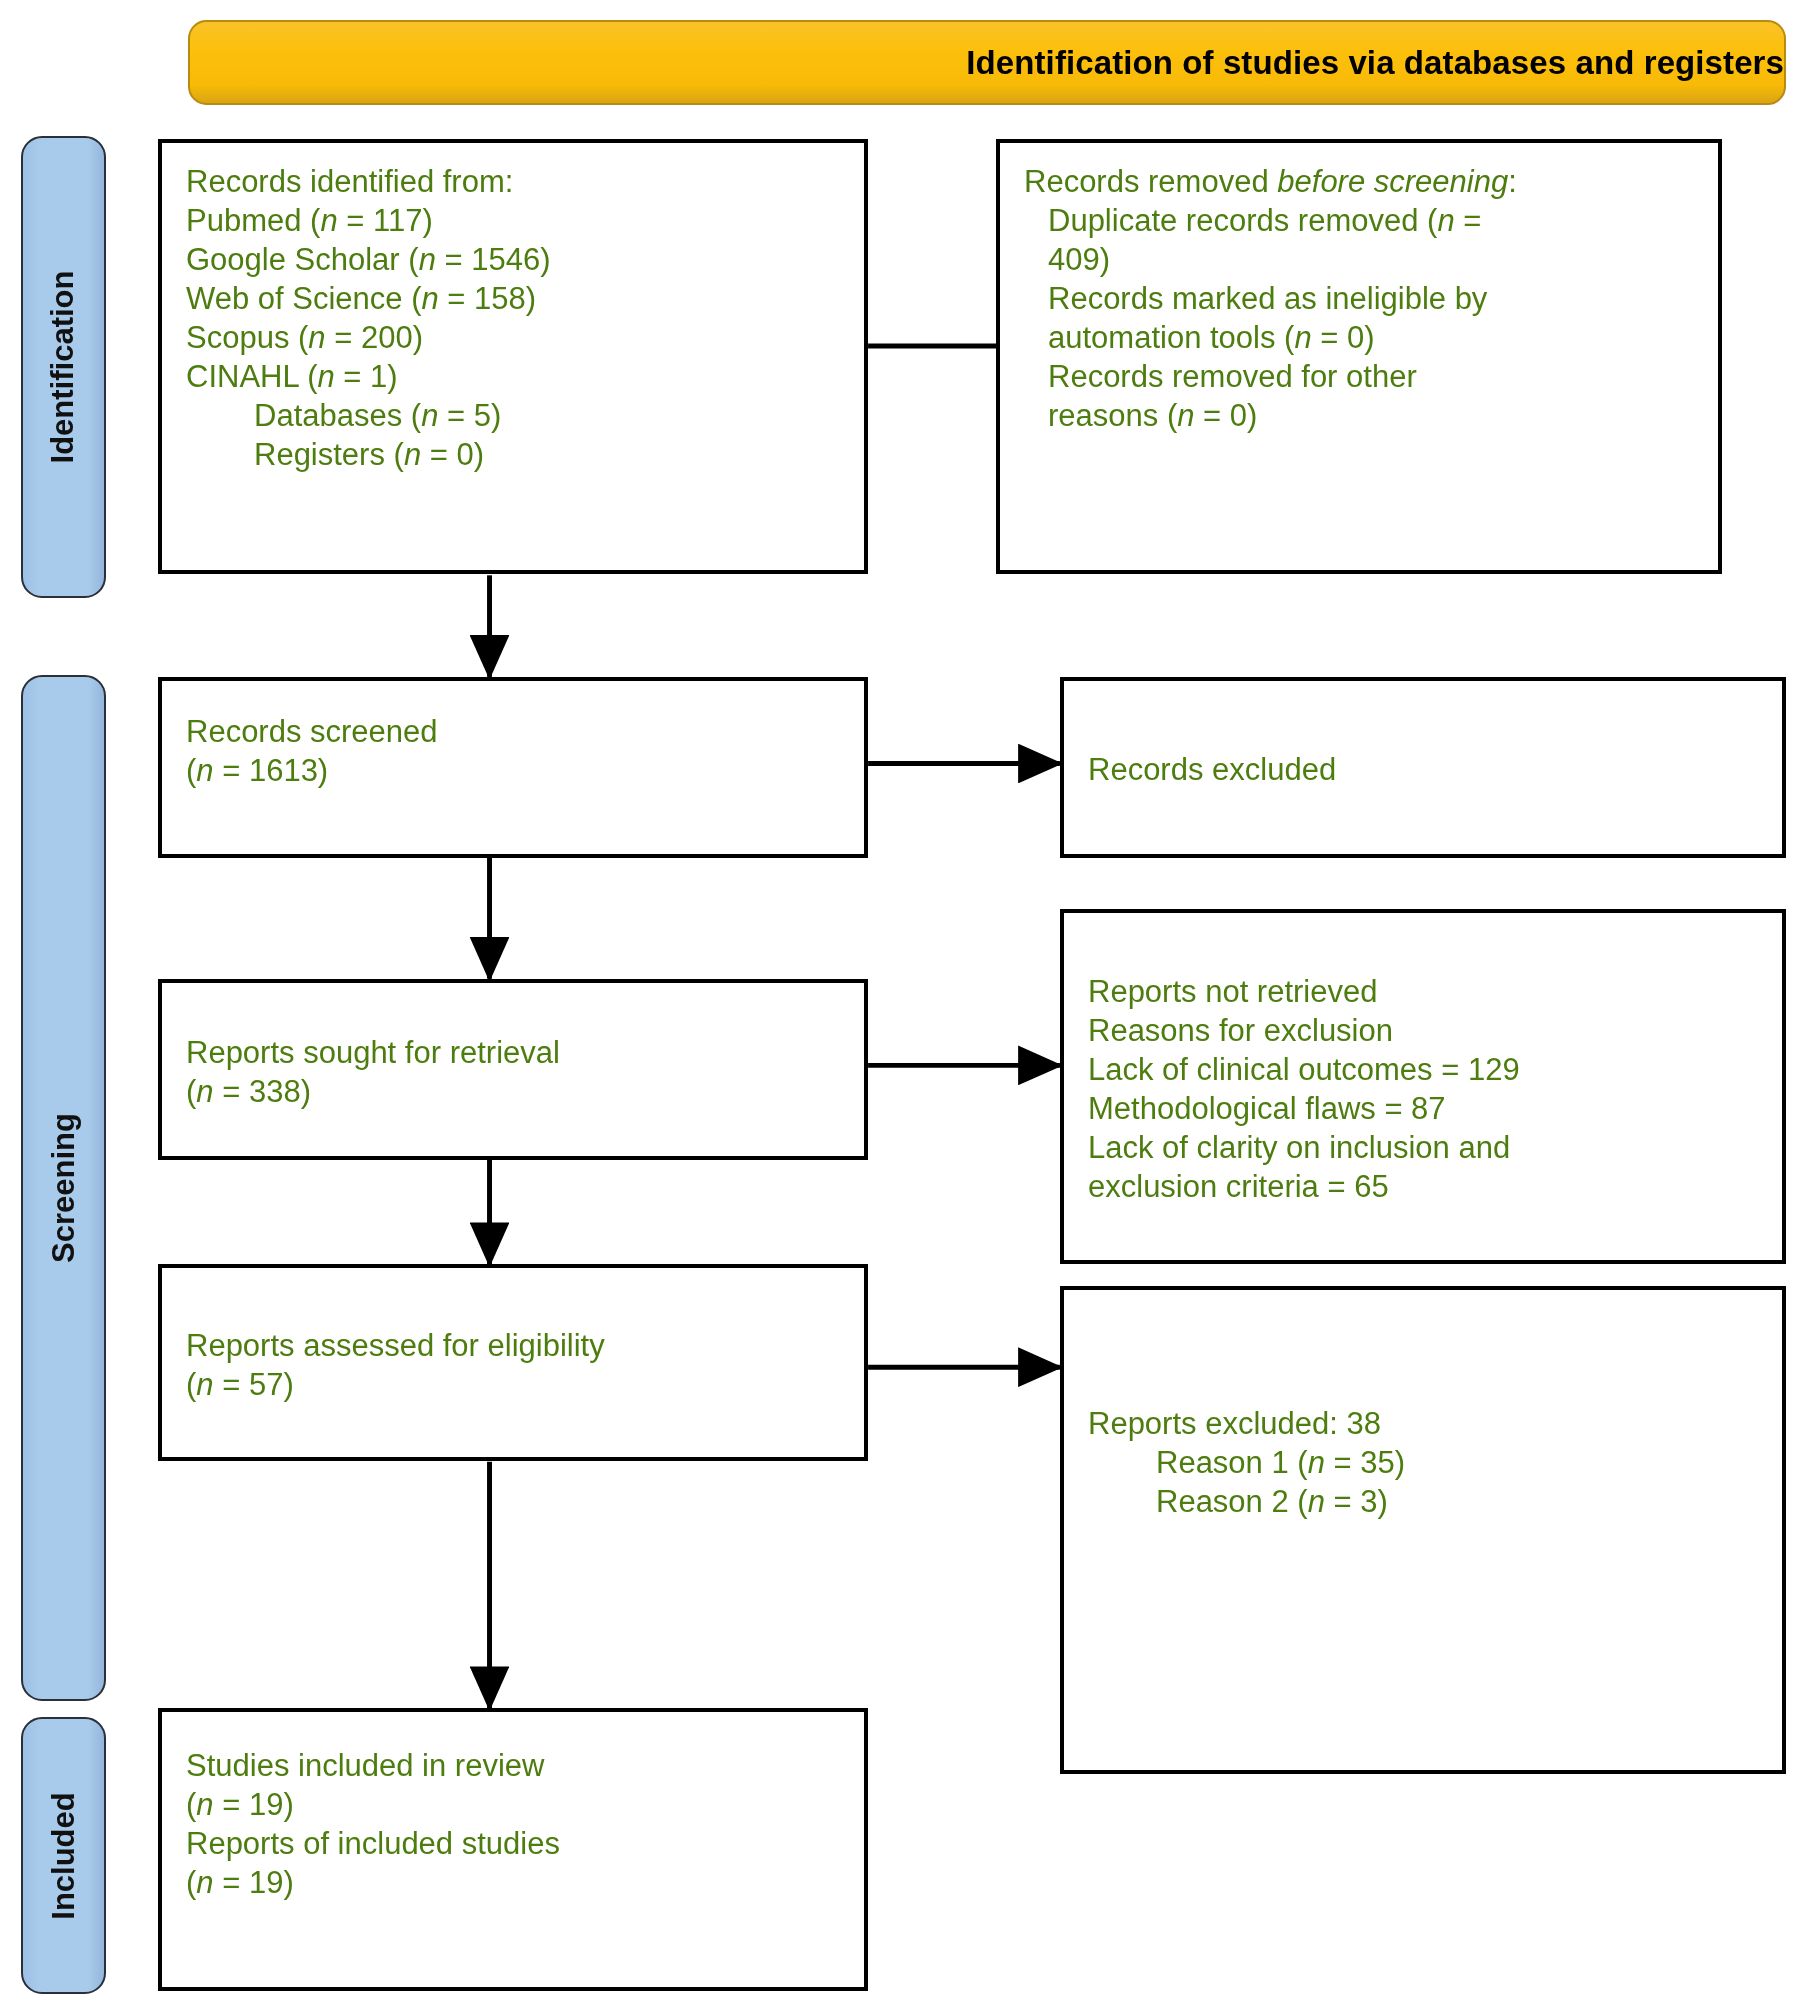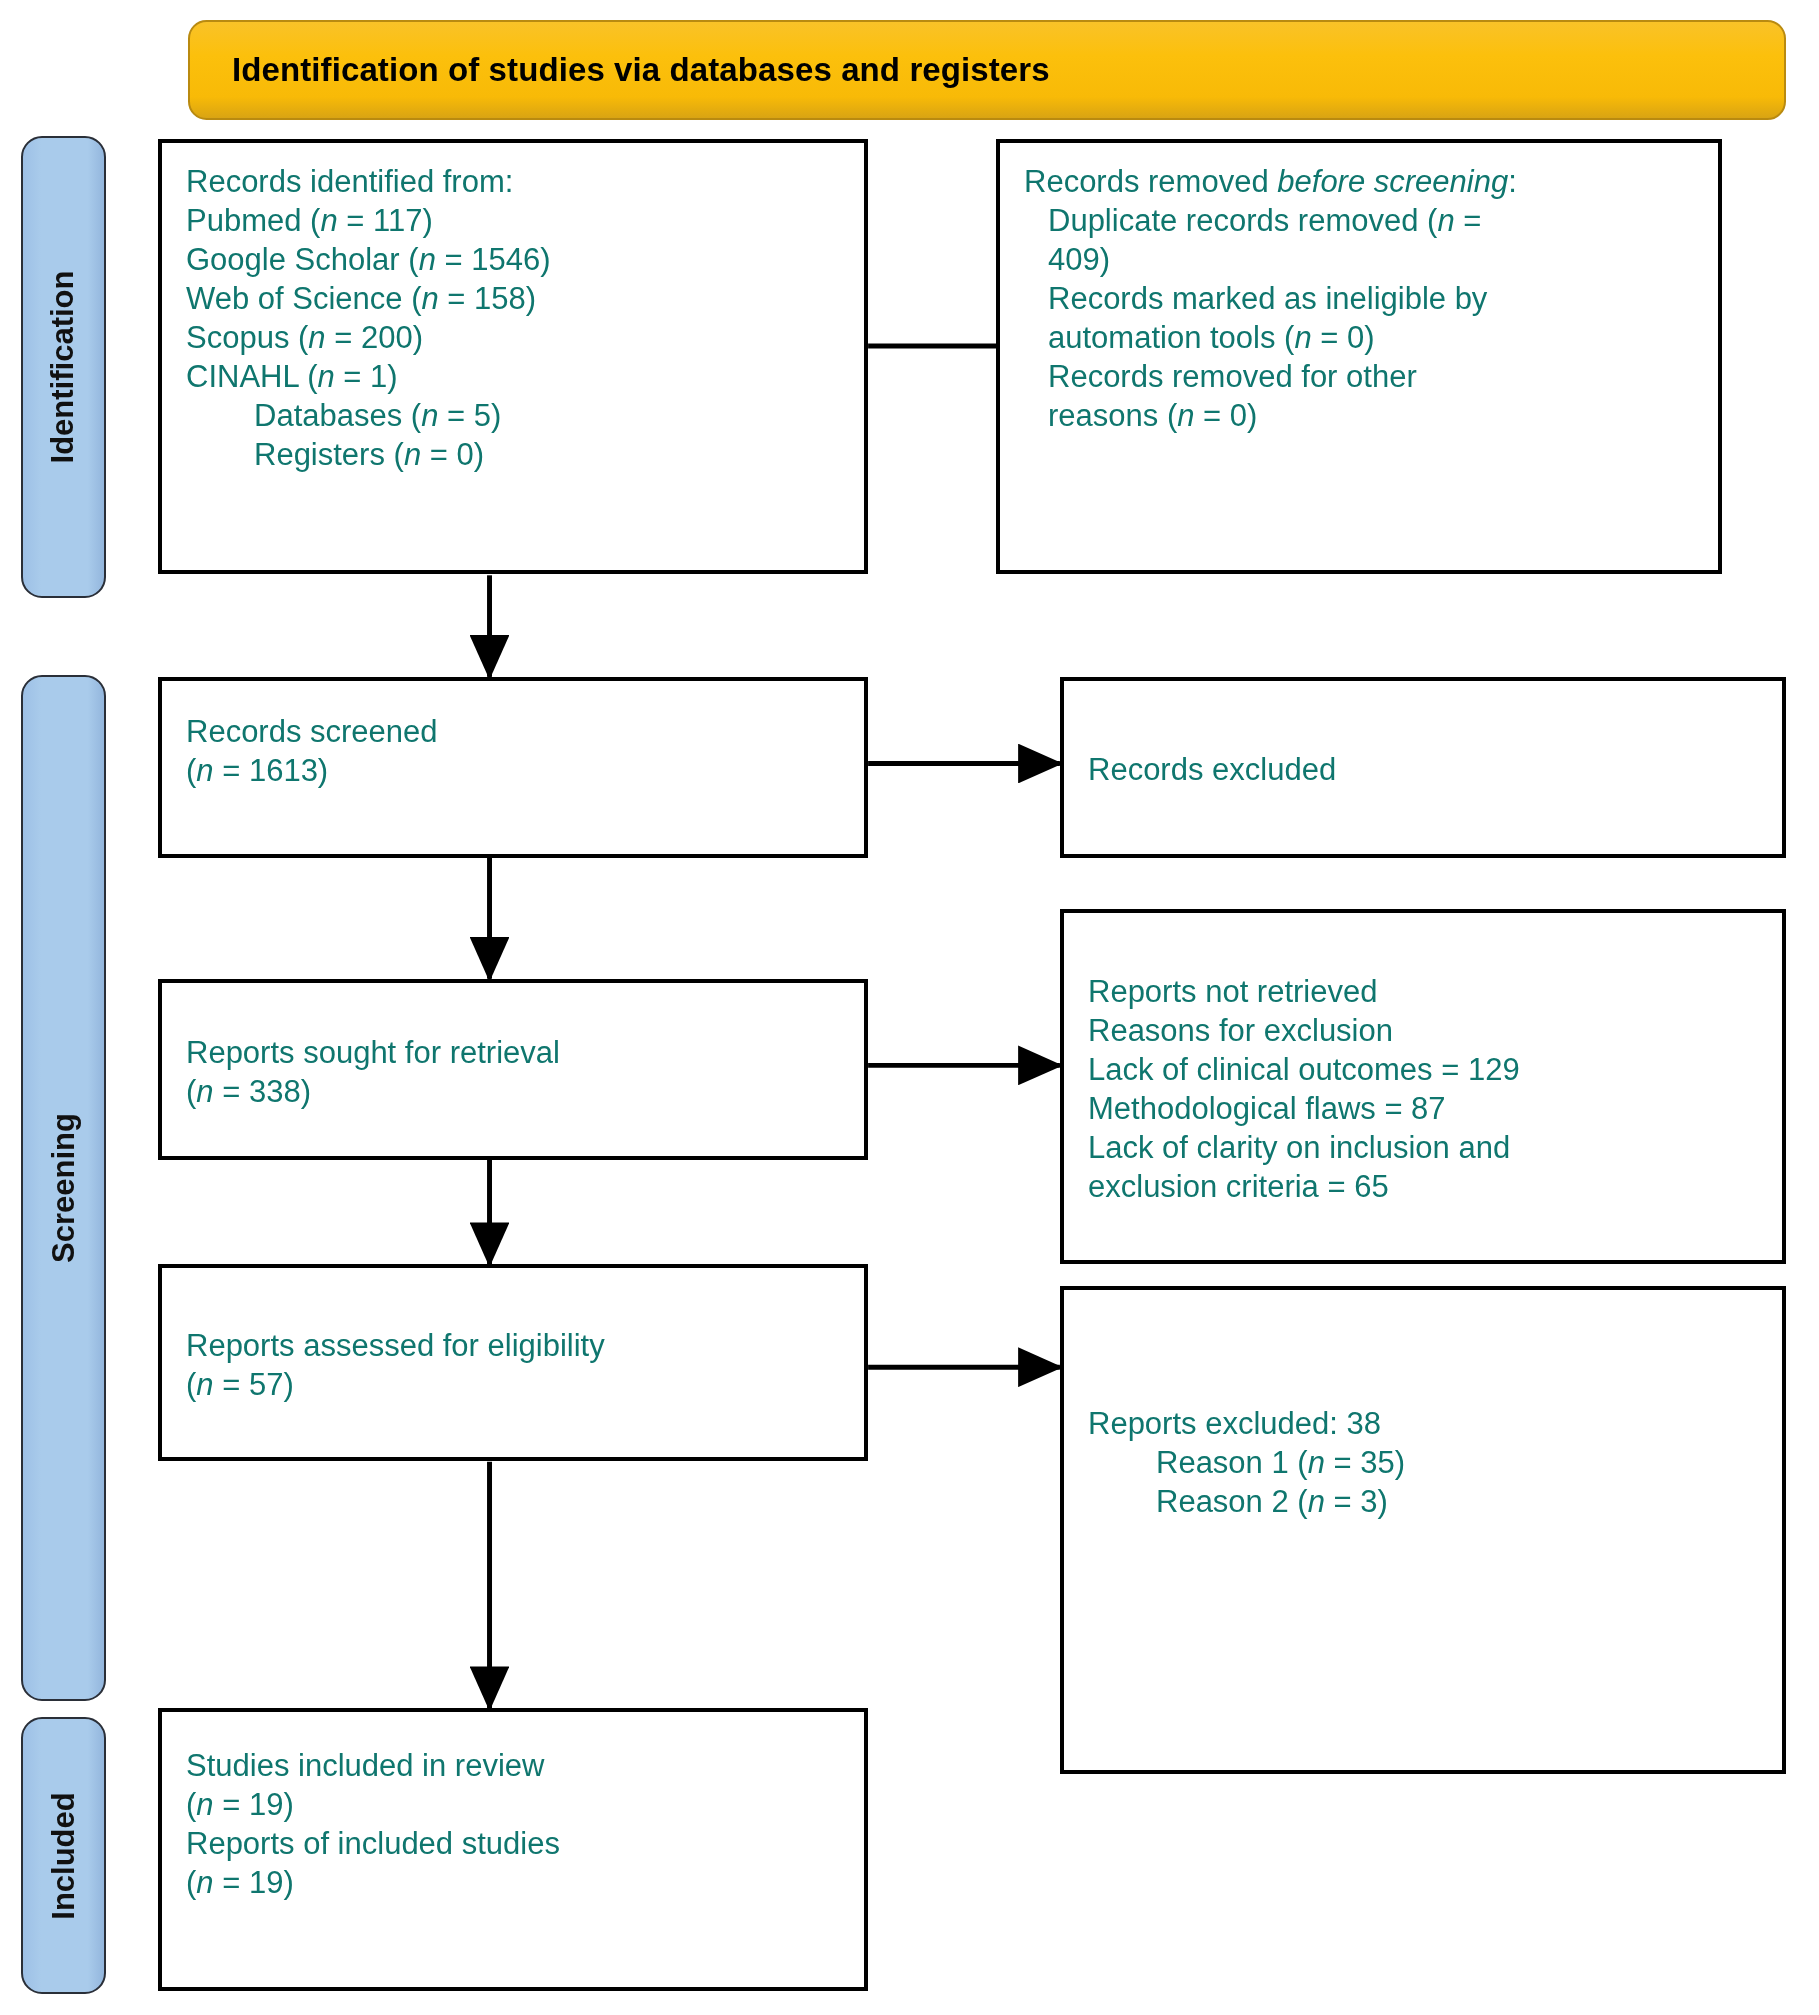--- a/index.html
+++ b/index.html
@@ -18,28 +18,28 @@
     background: #ffffff;
     overflow: hidden;
   }
 
   
   .header-banner {
     position: absolute;
     left: 188px;
     top: 20px;
     width: 1598px;
-    height: 100px;
+    height: 85px;
     background: linear-gradient(to bottom, #f9c228 0%, #fcc00c 35%, #f8ba07 78%, #d9a413 100%);
     border: 2.1px solid #b98a10;
     border-radius: 18.5px;
     box-sizing: border-box;
     display: flex;
     align-items: center;
-    justify-content: flex-start;
+    justify-content: flex-end;
     padding-left: 42px;
   }
   .header-banner-text {
     font-size: 33px;
     font-weight: bold;
     color: #000000;
     letter-spacing: 0.1px;
     text-align: center;
   }
 
@@ -71,21 +71,21 @@
     padding: 18.5px 21px 14px 24px;
   }
   .flow-box.pad-center {
     display: flex;
     flex-direction: column;
     justify-content: center;
   }
   .box-line {
     font-size: 31px;
     line-height: 1.26;
-    color: #0f766e;
+    color: #4d7c0f;
     white-space: nowrap;
   }
   .box-line.indent-1 { padding-left: 24px; }
   .box-line.indent-2 { padding-left: 68px; }
   .box-line .ital { font-style: italic; }
 
   
   #connectors {
     position: absolute;
     left: 0;

